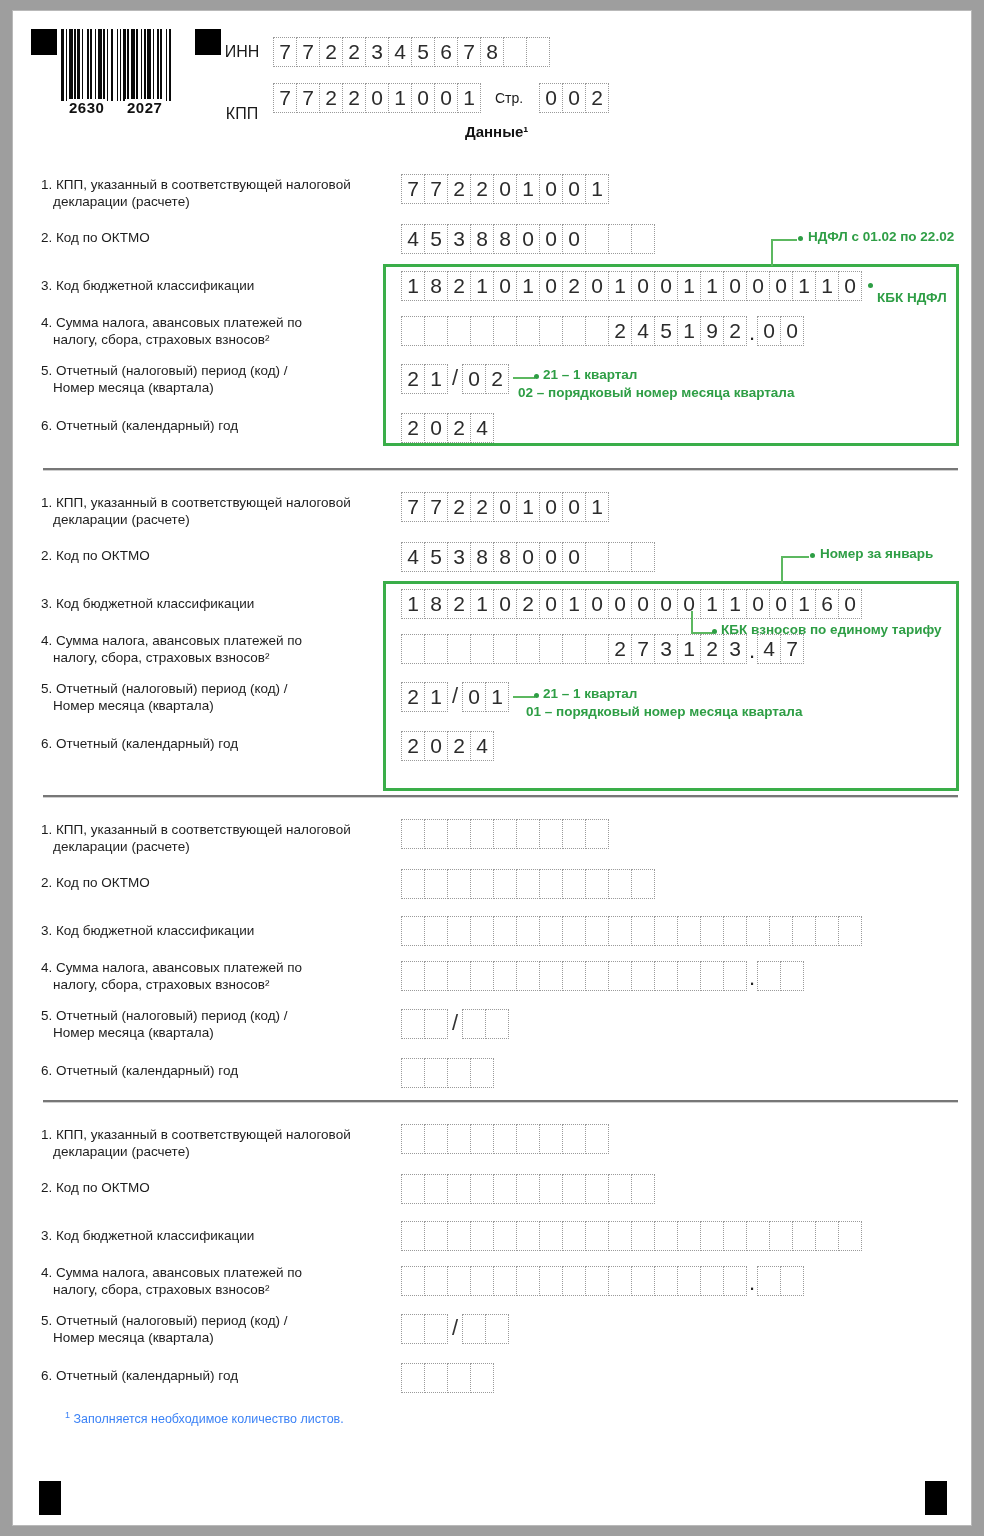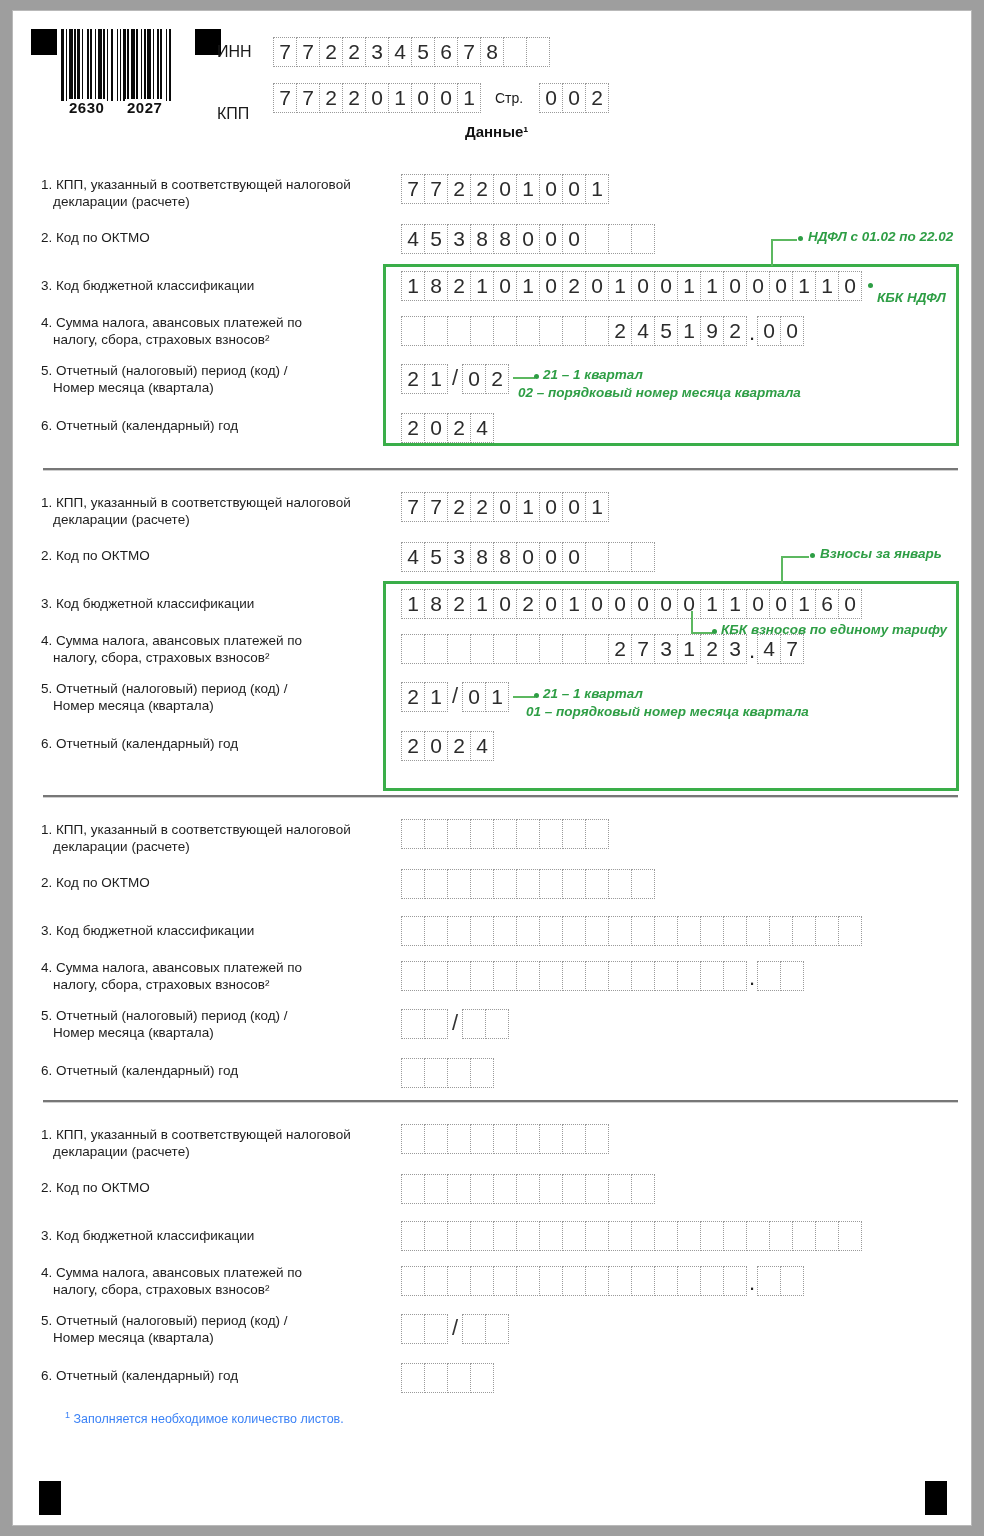--- a/index.html
+++ b/index.html
@@ -27,21 +27,21 @@
   .bc-bars { position: absolute; left: 30px; top: 0; width: 132px; height: 72px; }
   .bc-bars i { position: absolute; top: 0; height: 72px; background: #0a0a0a; display: block; }
   .bc-nums { position: absolute; left: 30px; top: 70px; width: 132px;
              font-size: 15px; font-weight: bold; color: #111; letter-spacing: .5px; }
   .bc-nums span { position: absolute; background: #fff; padding: 0 2px; }
   .bc-n1 { left: 6px; }
   .bc-n2 { left: 64px; }
 
   .hdr-row { position: absolute; height: 30px; }
   .hdr-lbl { position: absolute; font-size: 16px; color: #1a1a1a;
-             line-height: 30px; text-align: left; }
+             line-height: 30px; text-align: center; }
   #inn-row { left: 260px; top: 26px; }
   #kpp-row { left: 260px; top: 72px; }
 
   
   .cells { position: absolute; display: flex; }
   .cell {
     width: 24px; height: 30px;
     border: 1px dotted #9a9a9a;
     margin-right: -1px;
     font-size: 21px;
@@ -59,21 +59,21 @@
     position: absolute; left: 28px;
     font-size: 13.5px; color: #1d1d1d; line-height: 17px; width: 360px;
   }
 
   .divider { position: absolute; left: 30px; width: 915px; height: 3px;
              background: #777; border-bottom: 1px solid #cfcfcf; }
 
   
   .green-box { position: absolute; border: 3px solid #3aae49; }
   .g-text { position: absolute; font-size: 13.5px; font-weight: bold; color: #2e9e45;
-            white-space: nowrap; font-style: italic; }
+            white-space: nowrap; }
   .g-line { position: absolute; background: #5cb860; }
   .g-line.h { height: 2px; }
   .g-line.v { width: 2px; }
   .g-dot { position: absolute; width: 5px; height: 5px; border-radius: 50%; background: #2e9e45; }
 
   
   .fn { position: absolute; font-size: 12.5px; color: #3b82f6; line-height: 16px; }
   .fn sup { font-size: 9px; }
 
   .corner { position: absolute; width: 22px; height: 34px; background: #000; }
@@ -577,21 +577,21 @@
       <div class="g-dot" style="left: 855px; top: 272px;"></div>
       <div class="g-text" style="left: 864px; top: 279px;">КБК НДФЛ</div>
       <div class="g-line h" style="left: 500px; top: 366px; width: 22px;"></div>
       <div class="g-dot" style="left: 521px; top: 363px;"></div>
       <div class="g-text" style="left: 530px; top: 356px;">21 – 1 квартал</div>
       <div class="g-text" style="left: 505px; top: 374px;">02 – порядковый номер месяца квартала</div>
       <div class="green-box" style="left: 370px; top: 570px; width: 576px; height: 210px;"></div>
       <div class="g-line v" style="left: 768px; top: 545px; height: 27px;"></div>
       <div class="g-line h" style="left: 768px; top: 545px; width: 28px;"></div>
       <div class="g-dot" style="left: 797px; top: 542px;"></div>
-      <div class="g-text" style="left: 807px; top: 535px;">Взносы за январь</div>
+      <div class="g-text" style="left: 807px; top: 535px;">Номер за январь</div>
       <div class="g-line v" style="left: 678px; top: 600px; height: 23px;"></div>
       <div class="g-line h" style="left: 678px; top: 621px; width: 22px;"></div>
       <div class="g-dot" style="left: 699px; top: 618px;"></div>
       <div class="g-text" style="left: 708px; top: 611px;">КБК взносов по единому тарифу</div>
       <div class="g-line h" style="left: 500px; top: 685px; width: 22px;"></div>
       <div class="g-dot" style="left: 521px; top: 682px;"></div>
       <div class="g-text" style="left: 530px; top: 675px;">21 – 1 квартал</div>
       <div class="g-text" style="left: 505px; top: 693px; margin-left: 8px;">01 – порядковый номер месяца квартала</div>
     </div>
 

